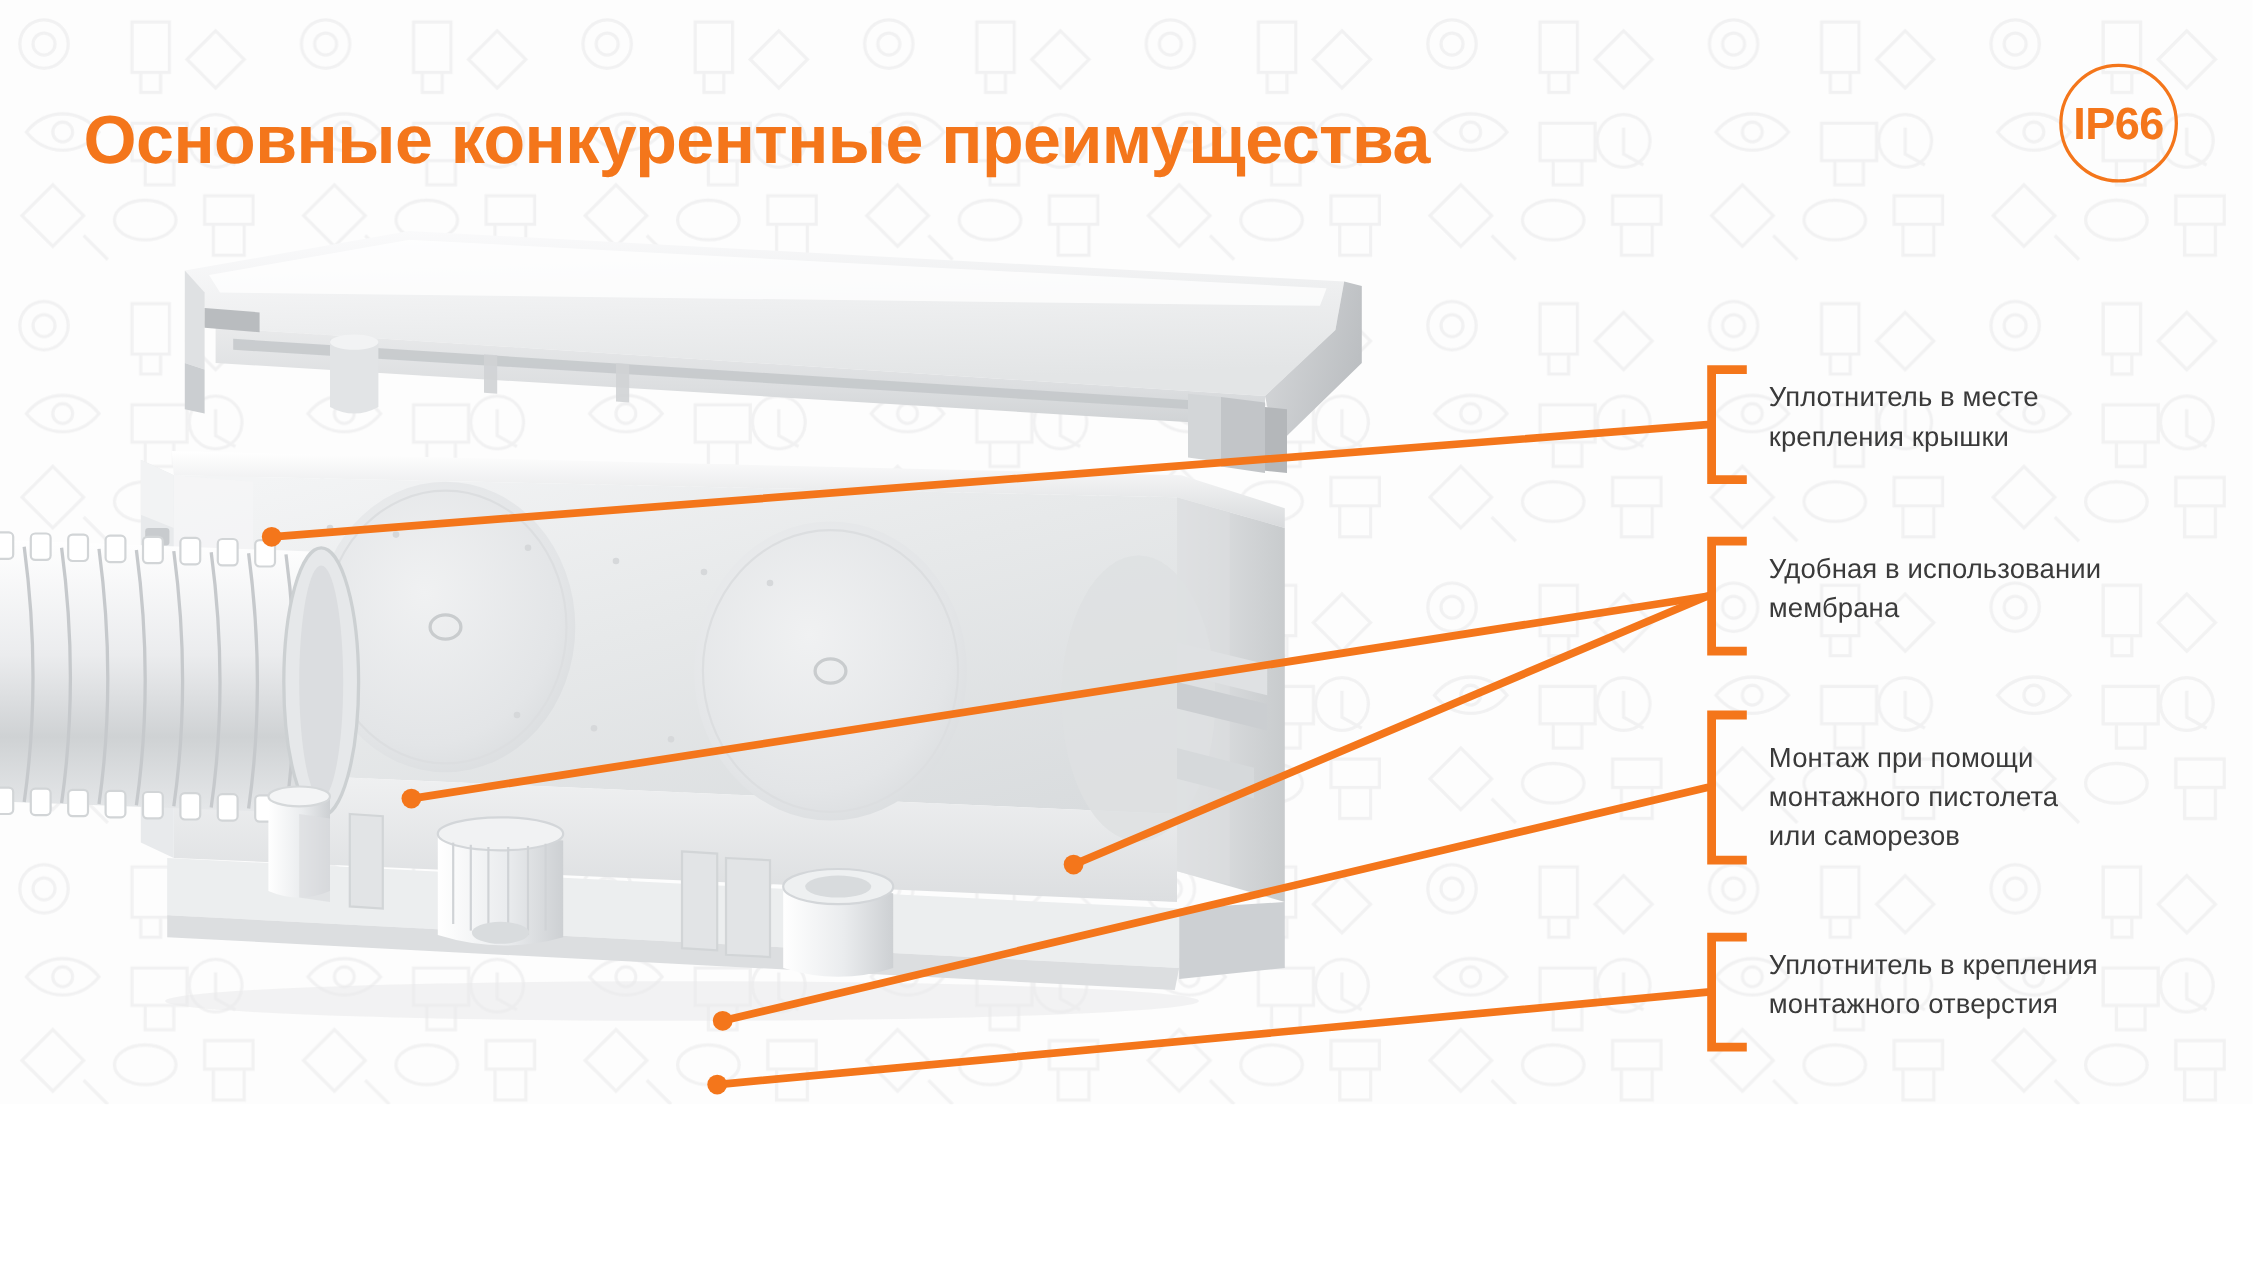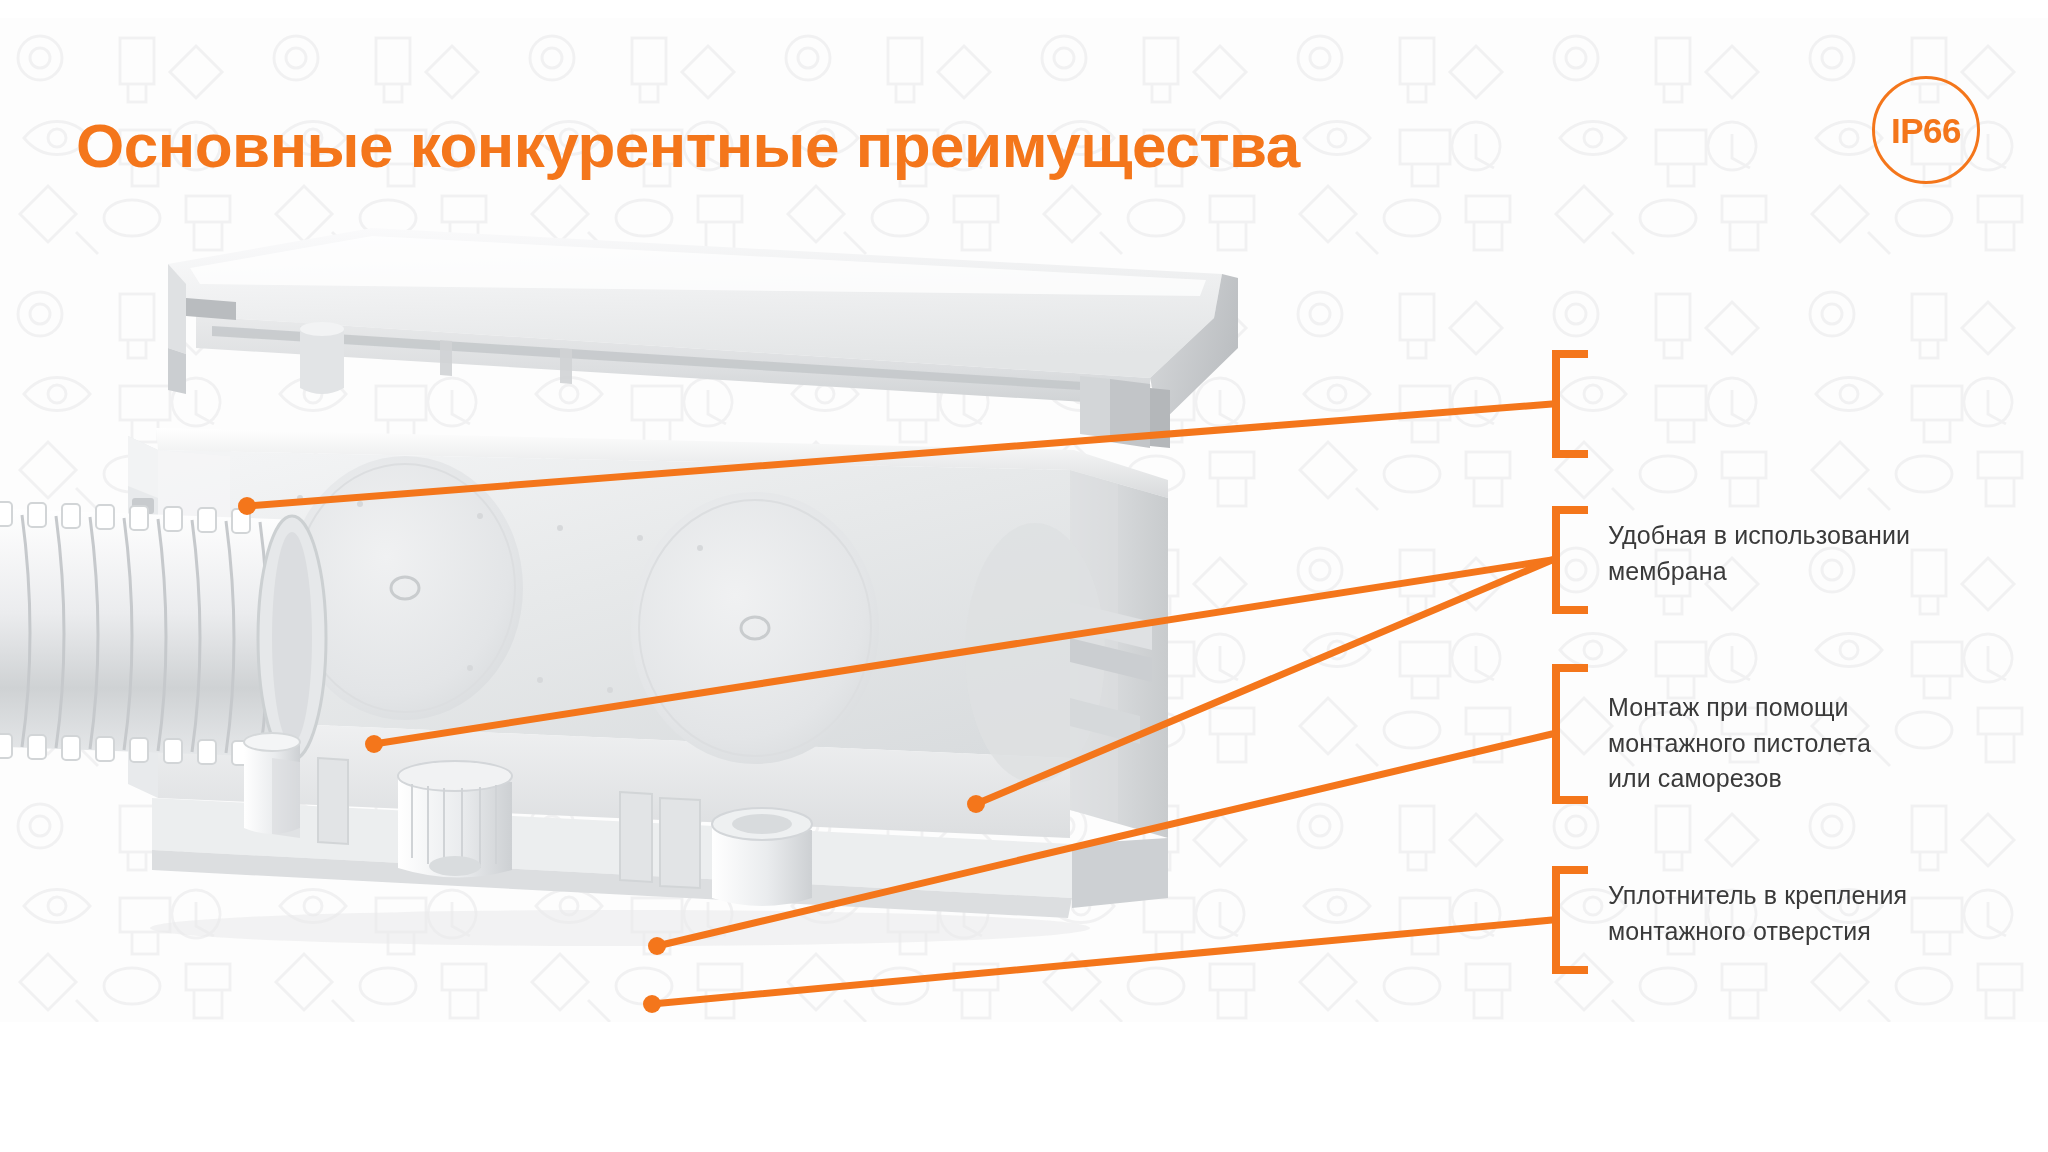--- a/index.html
+++ b/index.html
@@ -10,21 +10,20 @@
   body {
     font-family: "Liberation Sans", "DejaVu Sans", sans-serif;
   }
 
   #slide {
     position: relative;
     width: 2048px;
     height: 1004px;
     overflow: hidden;
     background: #fdfdfd;
-    margin-top: 18px;
   }
 
   
   #watermark {
     position: absolute;
     inset: 0;
     opacity: 0.55;
     pointer-events: none;
   }
 
@@ -50,21 +49,21 @@
     height: 108px;
     border: 3px solid #F4761B;
     border-radius: 50%;
     box-sizing: border-box;
     display: flex;
     align-items: center;
     justify-content: center;
   }
   #ip-badge-label {
     color: #F4761B;
-    font-size: 35px;
+    font-size: 41px;
     font-weight: bold;
     letter-spacing: -0.5px;
     line-height: 1;
   }
 
   
   #product-render {
     position: absolute;
     left: 0;
     top: 180px;
@@ -354,20 +353,22 @@
       <circle cx="652" cy="986" r="9"></circle>
     </g>
     <g stroke="#F4761B" stroke-width="8" fill="none" stroke-linecap="butt" stroke-linejoin="miter">
       <path d="M1588 336 L1556 336 L1556 436 L1588 436"></path>
       <path d="M1588 492 L1556 492 L1556 592 L1588 592"></path>
       <path d="M1588 650 L1556 650 L1556 782 L1588 782"></path>
       <path d="M1588 852 L1556 852 L1556 952 L1588 952"></path>
     </g>
   </svg>
 
+  <div class="callout" id="callout-1">Уплотнитель в месте
+крепления крышки</div>
   <div class="callout" id="callout-3">Монтаж при помощи
 монтажного пистолета
 или саморезов</div>
   <div class="callout" id="callout-2">Удобная в использовании
 мембрана</div>
   <div class="callout" id="callout-4">Уплотнитель в крепления
 монтажного отверстия</div>
 
 </div>
 

